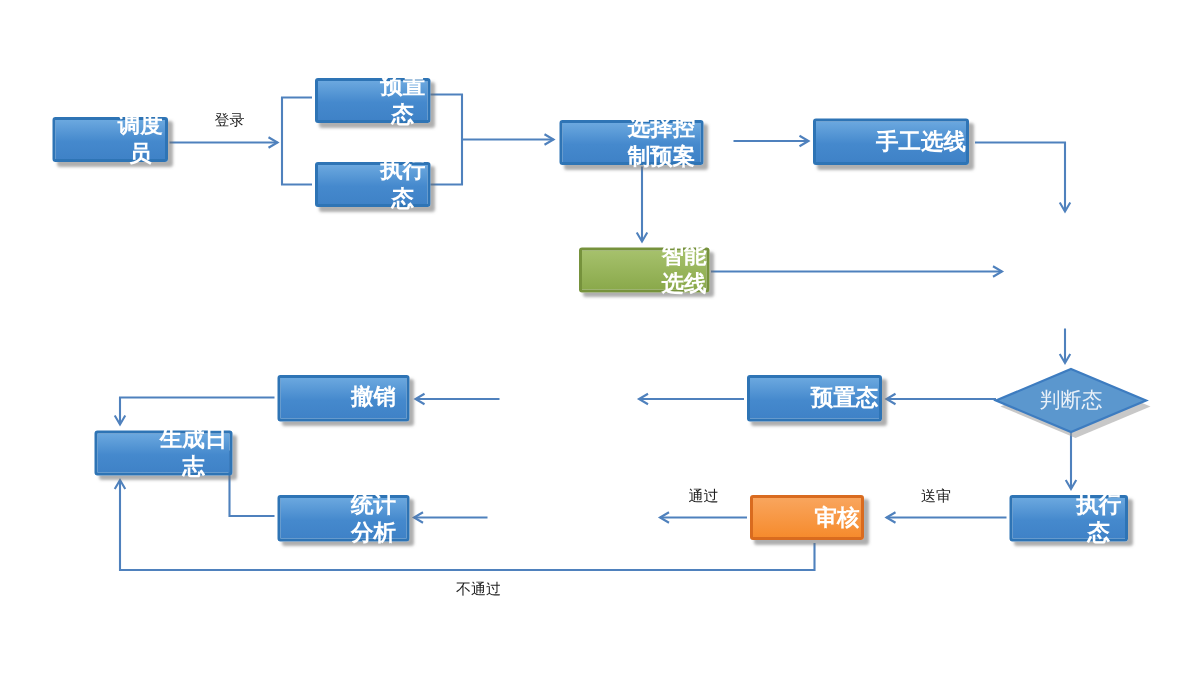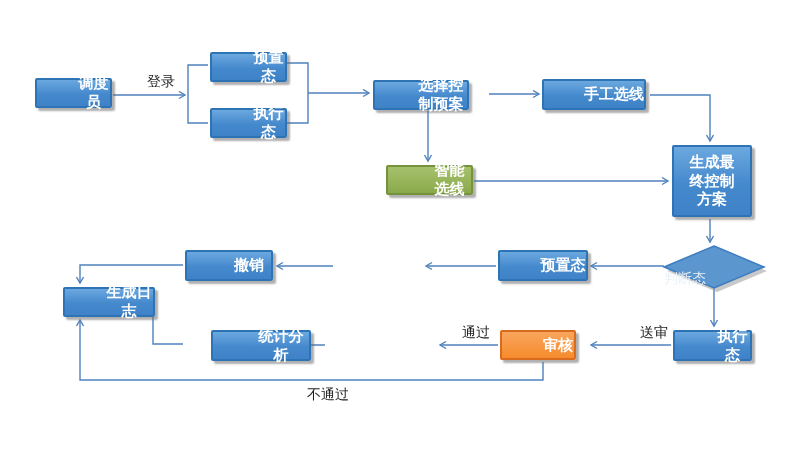--- a/index.html
+++ b/index.html
@@ -4,45 +4,45 @@
 <style>
   html,body{margin:0;padding:0;background:#fff;}
   #canvas{position:relative;width:800px;height:450px;background:#ffffff;overflow:hidden;
           font-family:"DejaVu Sans",sans-serif;}
   #wires{position:absolute;left:0;top:0;width:800px;height:450px;z-index:1;}
   .node{position:absolute;z-index:2;display:flex;align-items:center;justify-content:center;
         text-align:center;color:#ffffff;font-weight:bold;font-size:15px;line-height:1.25;
         background:linear-gradient(180deg,#6ba8df 0%,#4589cd 55%,#3f82c7 100%);
         border:2px solid #2e74b5;border-radius:2px;box-sizing:border-box;
         box-shadow:3px 3px 2px rgba(110,110,110,0.55);padding-left:40px;}
-  .node.green{background:linear-gradient(180deg,#a6c16c 0%,#8aa94b 100%);border-color:#76923c;}
+  .node.green{background:linear-gradient(180deg,#a6c16c 0%,#8aa94b 100%);border-color:#76923c;text-align:right;}
   .node.orange{background:linear-gradient(180deg,#f9a55d 0%,#f68b2d 100%);border-color:#d96b1f;}
   .elabel{position:absolute;z-index:3;font-family:"DejaVu Serif",serif;color:#1c1c1c;
-          font-size:14px;text-align:right;}
-  .dlabel{position:absolute;z-index:3;color:#eaf1f8;font-size:14px;margin-top:12px;}
+          font-size:10px;text-align:center;}
+  .dlabel{position:absolute;z-index:3;color:#eaf1f8;font-size:14px;text-align:center;}
 
   
   #n-dispatcher{left:35px;top:78px;width:77px;height:30px;}
   #n-preset-top{left:210px;top:52px;width:77px;height:30px;}
   #n-exec-top{left:210px;top:108px;width:77px;height:30px;}
   #n-select-plan{left:373px;top:80px;width:96px;height:30px;}
   #n-manual{left:542px;top:79px;width:104px;height:31px;}
   #n-smart{left:386px;top:165px;width:87px;height:30px;}
   #n-final{left:672px;top:145px;width:80px;height:72px;padding:0 13px;}
   #n-preset-bottom{left:498px;top:250px;width:90px;height:31px;}
   #n-preset{left:335px;top:250px;width:88px;height:31px;}
   #n-undo{left:185px;top:250px;width:88px;height:31px;font-family:Liberation Serif, serif;}
   #n-log{left:36px;top:287px;width:92px;height:30px;margin-left:27px;}
-  #n-stats{left:185px;top:330px;width:100px;height:31px;margin-left:26px;}
+  #n-stats{left:185px;top:330px;width:88px;height:31px;}
   #n-preset-exec{left:327px;top:330px;width:110px;height:31px;}
   #n-review{left:500px;top:330px;width:76px;height:30px;}
   #n-exec-bottom{left:673px;top:330px;width:79px;height:31px;}
   #l-login{left:131px;top:73px;width:44px;}
   #l-pass{left:448px;top:324px;width:42px;}
-  #l-submit{left:626px;top:324px;width:42px;}
+  #l-submit{left:603px;top:324px;width:42px;}
   #l-fail{left:289px;top:386px;width:60px;}
   #l-judge{left:664px;top:258px;width:100px;}
 </style>
 </head>
 <body>
 
 <div id="canvas">
 
   <svg id="wires" viewBox="0 0 800 450" xmlns="http://www.w3.org/2000/svg">
     <defs>
@@ -76,21 +76,20 @@
       <polygon points="714,246 764,267 714,288 664,267" fill="#5b97ce" stroke="#3d7cc0" stroke-width="1.5"></polygon>
     </g>
   </svg>
 
   <div class="node" id="n-dispatcher">调度员</div>
   <div class="node" id="n-preset-top">预置态</div>
   <div class="node" id="n-exec-top">执行态</div>
   <div class="node" id="n-select-plan">选择控制预案</div>
   <div class="node" id="n-manual">手工选线</div>
   <div class="node green" id="n-smart">智能选线</div>
-  <div class="node" id="n-final">生成最终控制方案</div>
   <div class="dlabel" id="l-judge">判断态</div>
   <div class="node" id="n-preset-bottom">预置态</div>
   <div class="node" id="n-undo">撤销</div>
   <div class="node" id="n-log">生成日志</div>
   <div class="node" id="n-stats">统计分析</div>
   <div class="node orange" id="n-review">审核</div>
   <div class="node" id="n-exec-bottom">执行态</div>
 
   <div class="elabel" id="l-login">登录</div>
   <div class="elabel" id="l-pass">通过</div>

